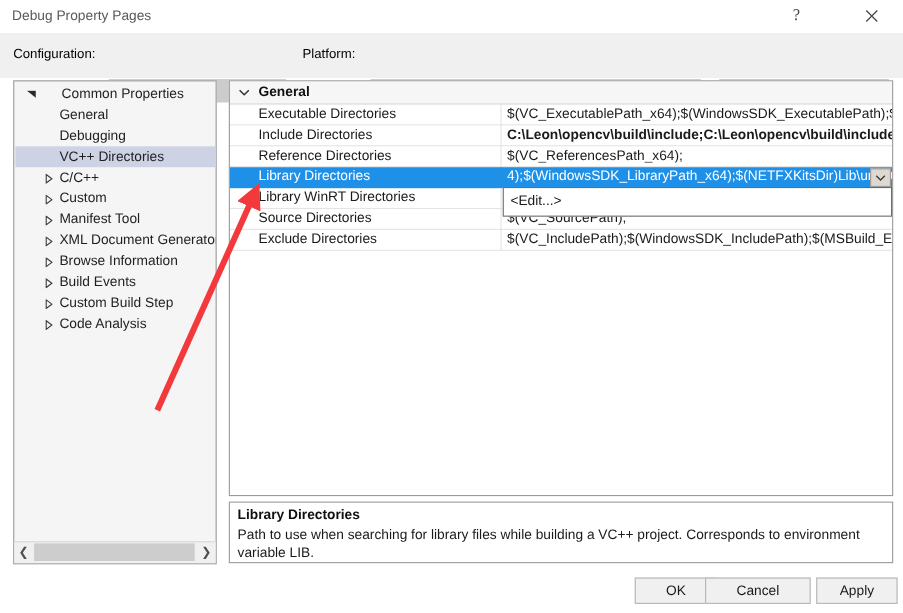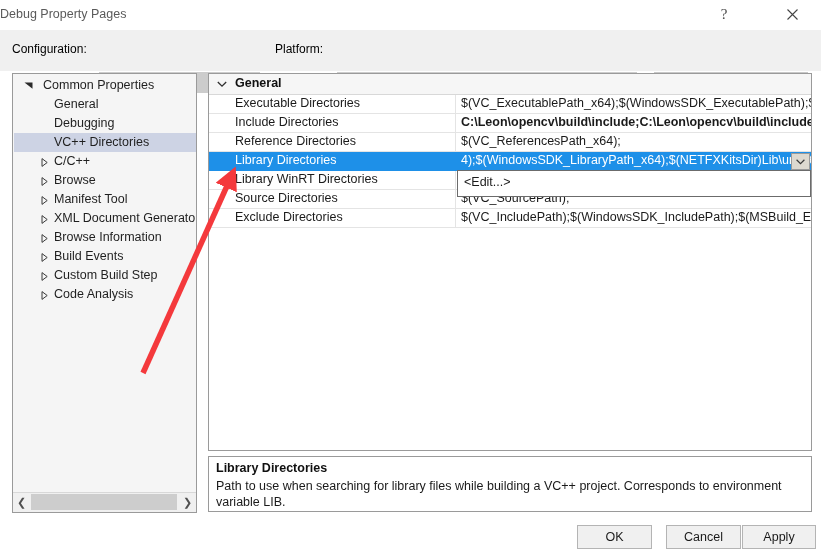--- a/index.html
+++ b/index.html
@@ -20,21 +20,21 @@
   
   #titlebar {
     position: absolute;
     left: 0; top: 0;
     width: 821px; height: 30px;
     background: #ffffff;
     border-bottom: 1px solid #e8e8e8;
   }
   #title-text {
     position: absolute;
-    left: 0; top: 7px;
+    left: 11px; top: 7px;
     font-size: 12.5px;
     color: #5a5a5a;
     white-space: nowrap;
   }
   .title-btn {
     position: absolute;
     top: 0;
     width: 44px; height: 29px;
     text-align: center;
     color: #444;
@@ -139,21 +139,21 @@
     width: 16px;
     height: 19px;
   }
   .tree-item .tw svg { display: block; margin: 6px auto 0; }
   .tree-item .tl {
     position: absolute;
     top: 0;
   }
   
   .d0 .tw { left: 6px; }
-  .d0 .tl { left: 29px; }
+  .d0 .tl { left: 42px; }
   
   .d1 .tw { left: 22px; }
   .d1 .tl { left: 40px; }
 
   #tree-hscroll {
     position: absolute;
     left: 0; bottom: 0;
     width: 183px; height: 19px;
     background: #f0f0f0;
     border-top: 1px solid #d8d8d8;
@@ -320,21 +320,21 @@
     background: #f0f0f0;
     border: 1px solid #b4b4b4;
     font-size: 12.5px;
     color: #1a1a1a;
     text-align: center;
     line-height: 22px;
     box-sizing: border-box;
     cursor: default;
   }
   #btn-ok { left: 577px; width: 75px; }
-  #btn-cancel { left: 666px; width: 75px; }
+  #btn-cancel { left: 641px; width: 96px; }
   #btn-apply { left: 742px; width: 74px; }
 
   
   #annotation-arrow {
     position: absolute;
     left: 0; top: 0;
     width: 821px; height: 557px;
     pointer-events: none;
     z-index: 50;
   }
@@ -411,21 +411,21 @@
           </svg>
         </span>
         <span class="tl">C/C++</span>
       </div>
       <div class="tree-item d1" style="top: 97px; position: absolute; left: 1px; width: 181px;">
         <span class="tw">
           <svg width="7" height="9" viewBox="0 0 7 9">
             <path d="M1 0.6 L6.2 4.5 L1 8.4 Z" fill="none" stroke="#3a3a3a" stroke-width="1"></path>
           </svg>
         </span>
-        <span class="tl">Browse</span>
+        <span class="tl">Custom</span>
       </div>
       <div class="tree-item d1" style="top: 116px; position: absolute; left: 1px; width: 181px;">
         <span class="tw">
           <svg width="7" height="9" viewBox="0 0 7 9">
             <path d="M1 0.6 L6.2 4.5 L1 8.4 Z" fill="none" stroke="#3a3a3a" stroke-width="1"></path>
           </svg>
         </span>
         <span class="tl">Manifest Tool</span>
       </div>
       <div class="tree-item d1" style="top: 135px; position: absolute; left: 1px; width: 181px;">

